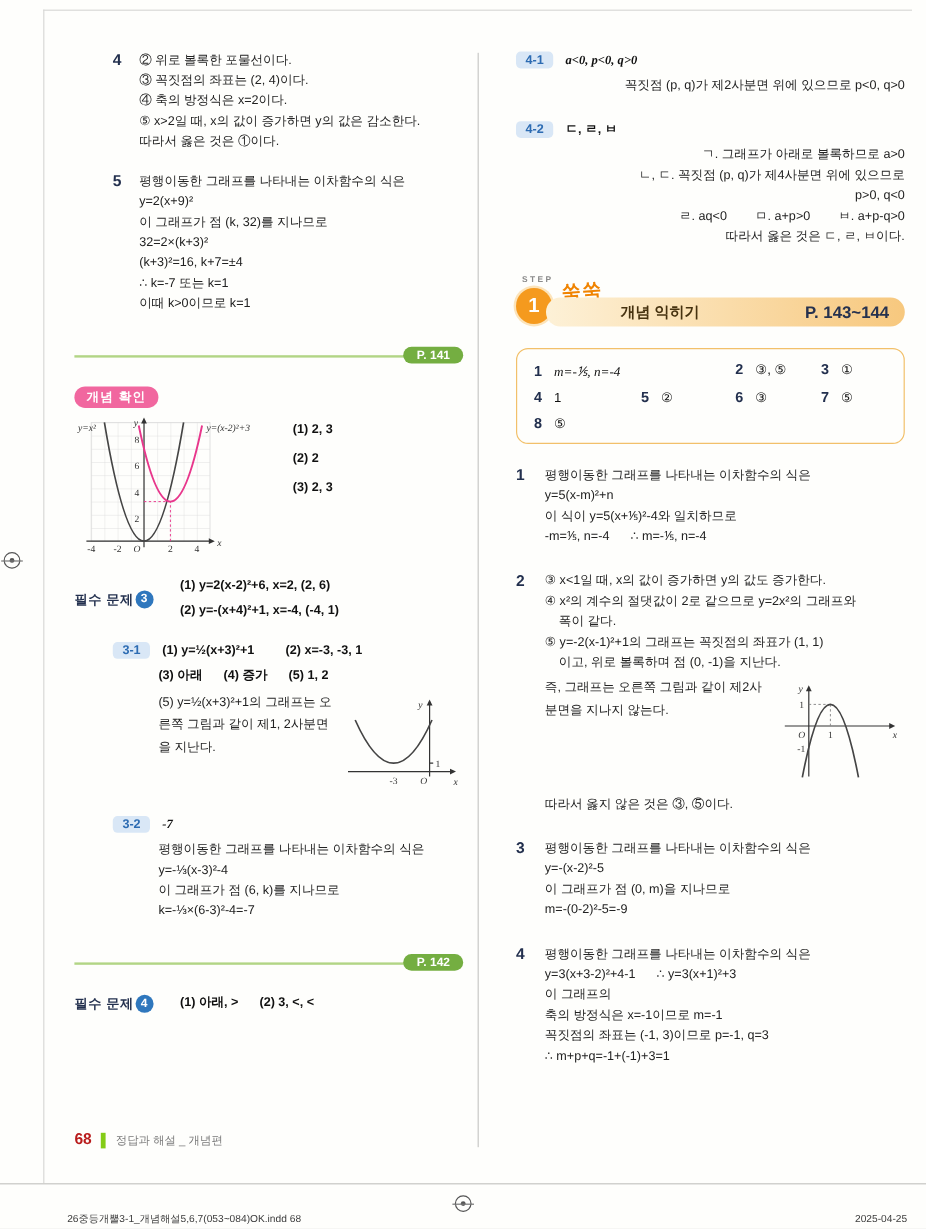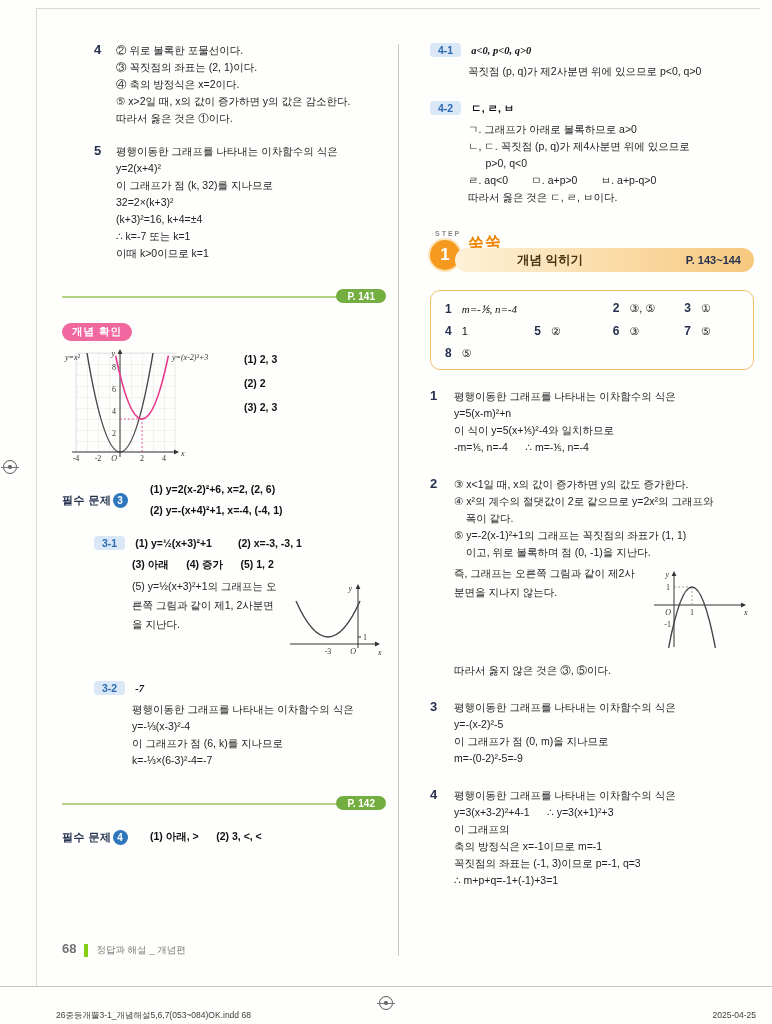--- a/index.html
+++ b/index.html
@@ -48,21 +48,21 @@
   
   .mblock{display:flex;margin:0 0 16px 0;}
   .mbadge{flex:none;width:88px;display:flex;align-items:center;gap:1px;padding-top:1px;}
   .mlabel{font-weight:700;font-size:11px;color:#23304e;letter-spacing:0.5px;}
   .mnum{width:15px;height:15px;border-radius:50%;background:#2f77bd;color:#fff;font-size:10px;
         font-weight:700;display:inline-flex;align-items:center;justify-content:center;flex:none;}
   .mbody{flex:1;min-width:0;display:flex;flex-direction:column;gap:4px;}
 
   
   .tblock{margin:0 0 18px 32px;}
-  .tblock.rt{margin-left:0;margin-bottom:20px;}
+  .tblock.rt{margin-left:0;margin-bottom:20px;text-align:right;}
   .thead{display:flex;align-items:baseline;gap:10px;}
   .tag{flex:none;background:#d9e7f6;color:#2c6bb2;font-weight:700;font-size:10.5px;
        padding:1px 8px;border-radius:4px;}
   .sp{margin-left:16px;}
   .tbody{margin:4px 0 0 38px;}
   .texp{margin-top:3px;}
   .texp::after{content:"";display:block;clear:both;}
   .line-wrap{font-size:10.5px;line-height:1.62;}
   .graph2,.graph3{float:right;margin:2px 0 2px 6px;}
 
@@ -70,41 +70,41 @@
   .step{position:relative;height:48px;margin:24px 0 12px 0;}
   .step-label{position:absolute;left:5px;top:0;font-size:7px;letter-spacing:2px;color:#8a8a8a;font-weight:700;}
   .step-circle{position:absolute;left:0;top:10px;width:30px;height:30px;border-radius:50%;background:#f59a1e;
                color:#fff;font-weight:700;font-size:17px;display:flex;align-items:center;justify-content:center;
                box-shadow:0 0 0 2px #fce4bb;}
   .step-deco{position:absolute;left:38px;top:3px;color:#f08300;font-weight:800;font-size:16px;
              transform:rotate(-4deg);letter-spacing:1px;}
   .step-bar{position:absolute;left:25px;right:0;top:18px;height:24px;border-radius:12px;
             background:linear-gradient(90deg,#fdf1d7,#f7c87e);display:flex;align-items:center;}
   .step-title{margin-left:62px;font-weight:700;font-size:12.5px;color:#46320f;}
-  .step-pages{margin-left:auto;margin-right:13px;font-weight:700;font-size:11px;color:#26324f;}
+  .step-pages{margin-left:auto;margin-right:13px;font-weight:700;font-size:14px;color:#26324f;}
 
   
   .ansbox{border:1.6px solid #f2c06a;border-radius:10px;padding:10px 12px 9px 14px;margin-bottom:18px;}
   .ansgrid{display:grid;grid-template-columns:1.2fr 1.05fr 0.95fr 0.8fr;row-gap:8px;column-gap:4px;}
   .ae{display:flex;align-items:baseline;gap:10px;}
   .span2{grid-column:span 2;}
   .an{font-weight:700;color:#23304e;font-size:12px;}
   .av{color:#111;font-size:11px;}
 
   
   .item{display:flex;margin-bottom:20px;}
   .inum{width:24px;flex:none;font-weight:700;font-size:13px;color:#23304e;line-height:1.3;}
   .ibody{flex:1;min-width:0;}
   .wrapzone{margin-top:2px;}
   .wrapzone::after{content:"";display:block;clear:both;}
   .gap-top{margin-top:7px;clear:both;}
 
   
   .folio{position:absolute;left:62px;top:941px;display:flex;align-items:baseline;gap:8px;}
-  .folio-num{font-size:13px;font-weight:700;color:#737373;}
+  .folio-num{font-size:13px;font-weight:700;color:#b91c1c;}
   .folio-label{font-size:9.5px;color:#7a7a7a;border-left:4px solid #84cc16;padding-left:8px;}
   .print-footer{position:absolute;left:56px;right:16px;top:994px;display:flex;
                 justify-content:space-between;font-size:8.5px;color:#3c3c3c;margin-top:16px;}
 
   
   .gl{font-size:8px;fill:#333;font-family:"Liberation Serif",serif;}
   .gi{font-style:italic;}
   .graph1{flex:none;}
 </style>
 </head>
@@ -116,35 +116,35 @@
   <span class="regmark reg-left"></span>
 
   <div class="columns">
 
     <div class="col-left">
 
       <div class="prob">
         <div class="pnum">4</div>
         <div class="pbody">
             <div class="line">② 위로 볼록한 포물선이다.</div>
-            <div class="line">③ 꼭짓점의 좌표는 (2, 1)이다.</div>
+            <div class="line">③ 꼭짓점의 좌표는 (2, 4)이다.</div>
             <div class="line">④ 축의 방정식은 x=2이다.</div>
             <div class="line">⑤ x&gt;2일 때, x의 값이 증가하면 y의 값은 감소한다.</div>
             <div class="line">따라서 옳은 것은 ①이다.</div>
           </div>
       </div>
 
       <div class="prob">
         <div class="pnum">5</div>
         <div class="pbody">
             <div class="line">평행이동한 그래프를 나타내는 이차함수의 식은</div>
-            <div class="line">y=2(x+4)²</div>
+            <div class="line">y=2(x+9)²</div>
             <div class="line">이 그래프가 점 (k, 32)를 지나므로</div>
             <div class="line">32=2×(k+3)²</div>
-            <div class="line">(k+3)²=16, k+4=±4</div>
+            <div class="line">(k+3)²=16, k+7=±4</div>
             <div class="line">∴ k=-7 또는 k=1</div>
             <div class="line">이때 k&gt;0이므로 k=1</div>
           </div>
       </div>
 
       <div class="pagebar">
         <span class="pagebadge">P. 141</span>
       </div>
 
       <div class="concept">

